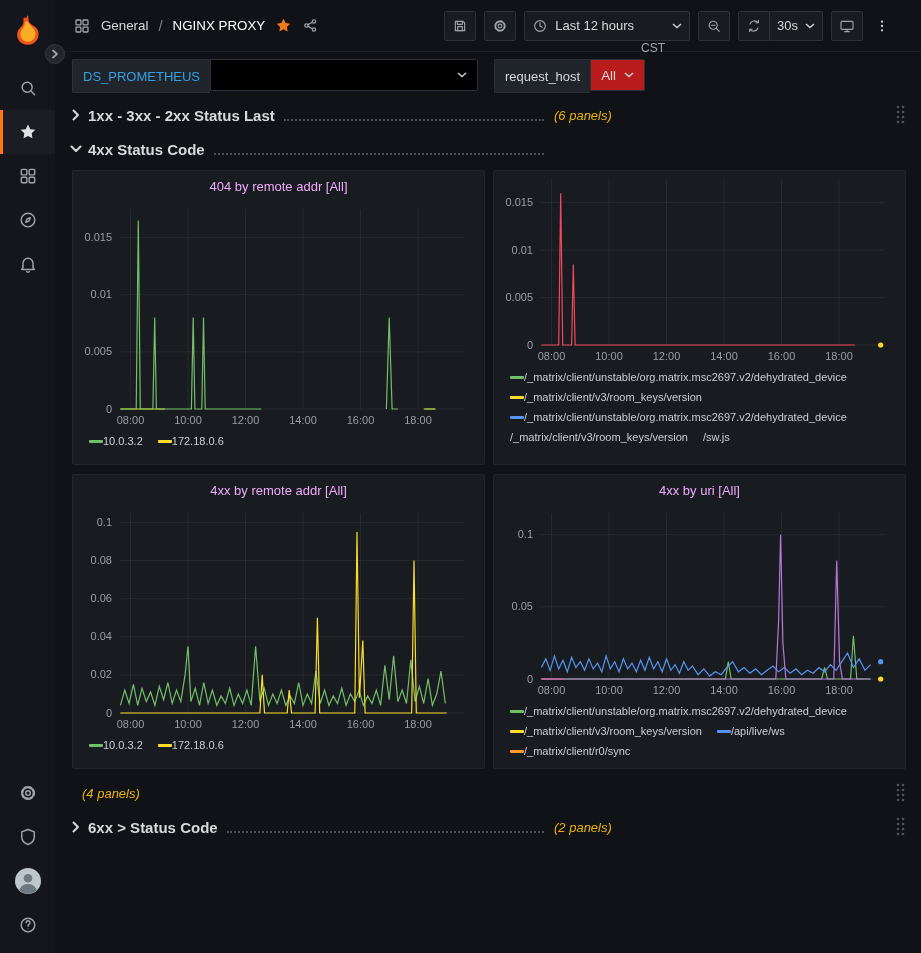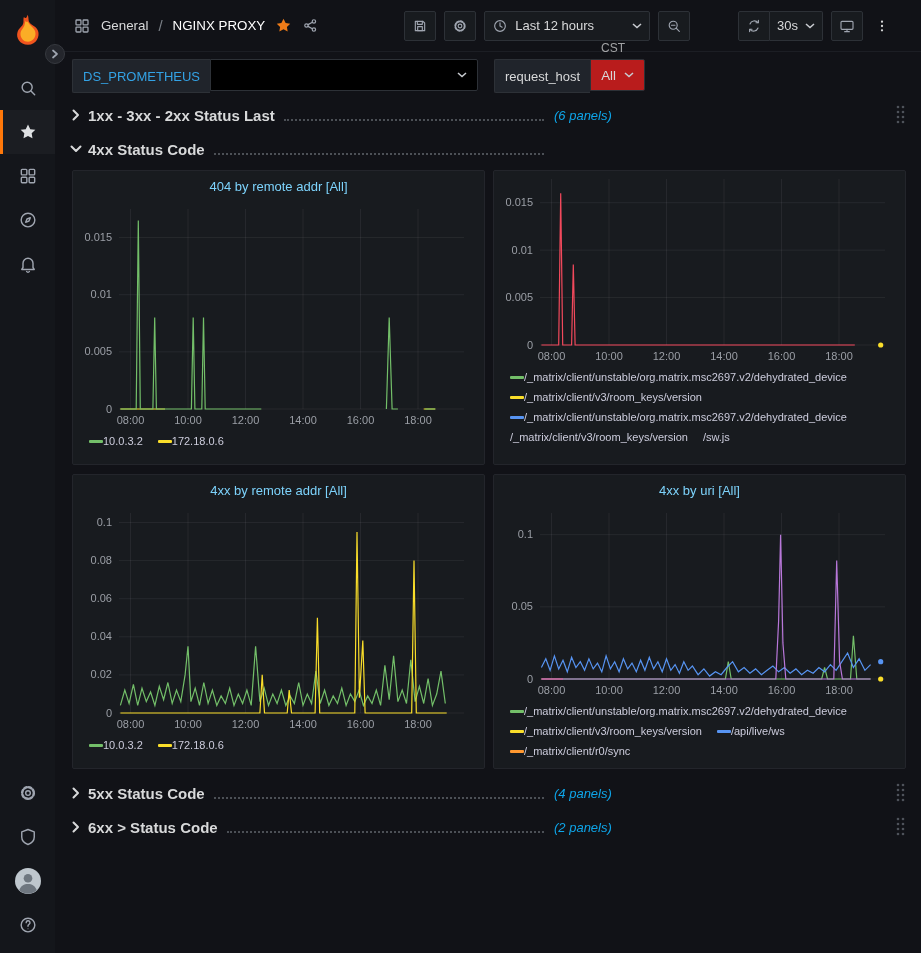--- a/index.html
+++ b/index.html
@@ -33,21 +33,21 @@
   .crumb-icon .ic { width:18px; height:18px; }
   .crumb { color:#d8d9da; }
   .crumb.strong { color:#fff; font-weight:500; }
   .crumb-sep { color:#7b8087; }
   .toolbar { display:flex; align-items:center; gap:8px; }
   .tb { height:30px; min-width:30px; padding:0 7px; background:#181b1f; border:1px solid #2d3137;
     border-radius:2px; display:inline-flex; align-items:center; justify-content:center; gap:7px;
     color:#d8d9da; font-size:13px; }
   .tb .ic { width:16px; height:16px; }
   .tb.plain { background:none; border:none; min-width:22px; padding:0 2px; }
-  .split { display:inline-flex;margin-left:40px; }
+  .split { display:inline-flex; }
   .split .tb:first-child { border-radius:2px 0 0 2px; }
   .split .tb:last-child { border-left:none; border-radius:0 2px 2px 0; }
   .tz { opacity:.72; font-size:12px;margin-top:44px; }
   .caret { stroke:#c9ccd1; fill:none; stroke-width:1.5; }
 
   
   .submenu { display:flex; align-items:center; gap:16px; padding:7px 16px 9px 17px; flex:none; }
   .var { display:flex; height:32px; font-size:13px; }
   .var-label { display:flex; align-items:center; padding:16px 10px; background:#20242b;
     border:1px solid #2d3137; border-right:none; border-radius:2px 0 0 2px; color:#d8d9da; }
@@ -59,30 +59,30 @@
   
   .dash { flex:1; padding:2px 15px 0 17px; overflow:hidden; }
   .dash-row { position:relative; display:flex; align-items:center; height:26px; margin-bottom:8px; }
   .row-left { display:flex; align-items:center; width:472px; flex:none; min-width:0; }
   .row-btn { display:flex; align-items:center; gap:8px; color:#d8d9da; font-size:15px;
     font-weight:600; white-space:nowrap; }
   .row-btn svg { stroke:#d8d9da; fill:none; stroke-width:2; stroke-linecap:round; stroke-linejoin:round; }
   .chev { display:inline-flex; }
   .chev.down { transform:rotate(90deg); }
   .row-leader { flex:1; height:12px; border-bottom:2px dotted #4c5056; margin-left:9px; }
-  .row-count { margin-left:10px; font-size:13px; font-style:italic; color:#0ea5e9; white-space:nowrap; }
+  .row-count { margin-left:10px; font-size:13px; font-style:italic; color:#eab308; white-space:nowrap; }
   .drag { position:absolute; right:0; top:2px; cursor:grab; }
   .drag circle { fill:#4e525a; }
 
   
   .panel-grid { display:grid; grid-template-columns:1fr 1fr; gap:9px 8px; margin:2px 0 11px; }
   .panel { background:#181b1f; border:1px solid #23252b; border-radius:2px; height:295px;
     display:flex; flex-direction:column; overflow:hidden; padding:0 8px 6px; }
   .panel-title { height:30px; flex:none; display:flex; align-items:center; justify-content:center;
-    font-size:13px; font-weight:500; color:#7dd3fc; }
+    font-size:13px; font-weight:500; color:#f0abfc; }
   .panel-chart { flex:none; }
   .tick { font-family:"Liberation Sans", sans-serif; font-size:11px; fill:#9b9fa6; }
   .panel-legend { display:flex; flex-wrap:wrap; column-gap:15px; padding-left:8px; margin-top:2px;
     font-size:11px; line-height:20px; color:#ccccdc; overflow:hidden; }
   .legend-item { display:inline-flex; align-items:center; white-space:nowrap;
     max-width:100%; overflow:hidden; }
   .legend-swatch { width:14px; height:3px; border-radius:1px; flex:none; }
 </style>
 </head>
 <body>
@@ -497,31 +497,20 @@
                 <span class="legend-label">/_matrix/client/r0/sync</span>
               </span>
               <span class="legend-item">
                 <span class="legend-label">/_matrix/client/unstable/org.matrix.msc2697.v2/dehydrated_device</span>
               </span>
             </div>
           </section>
         </div>
 
       <div class="dash-row">
-        <div class="row-left">
-          <button class="row-btn">
-            <span class="chev">
-                <svg width="8" height="12" viewBox="0 0 8 12">
-                  <polyline points="1.5,1.5 6,6 1.5,10.5"></polyline>
-                </svg>
-              </span>
-            <span>5xx Status Code</span>
-          </button>
-          <span class="row-leader"></span>
-        </div>
         <span class="row-count">(4 panels)</span>
         <span class="drag">
           <svg width="11" height="21" viewBox="0 0 11 21">
               <circle cx="3" cy="3" r="1.3"></circle>
               <circle cx="8" cy="3" r="1.3"></circle>
               <circle cx="3" cy="8" r="1.3"></circle>
               <circle cx="8" cy="8" r="1.3"></circle>
               <circle cx="3" cy="13" r="1.3"></circle>
               <circle cx="8" cy="13" r="1.3"></circle>
               <circle cx="3" cy="18" r="1.3"></circle>

